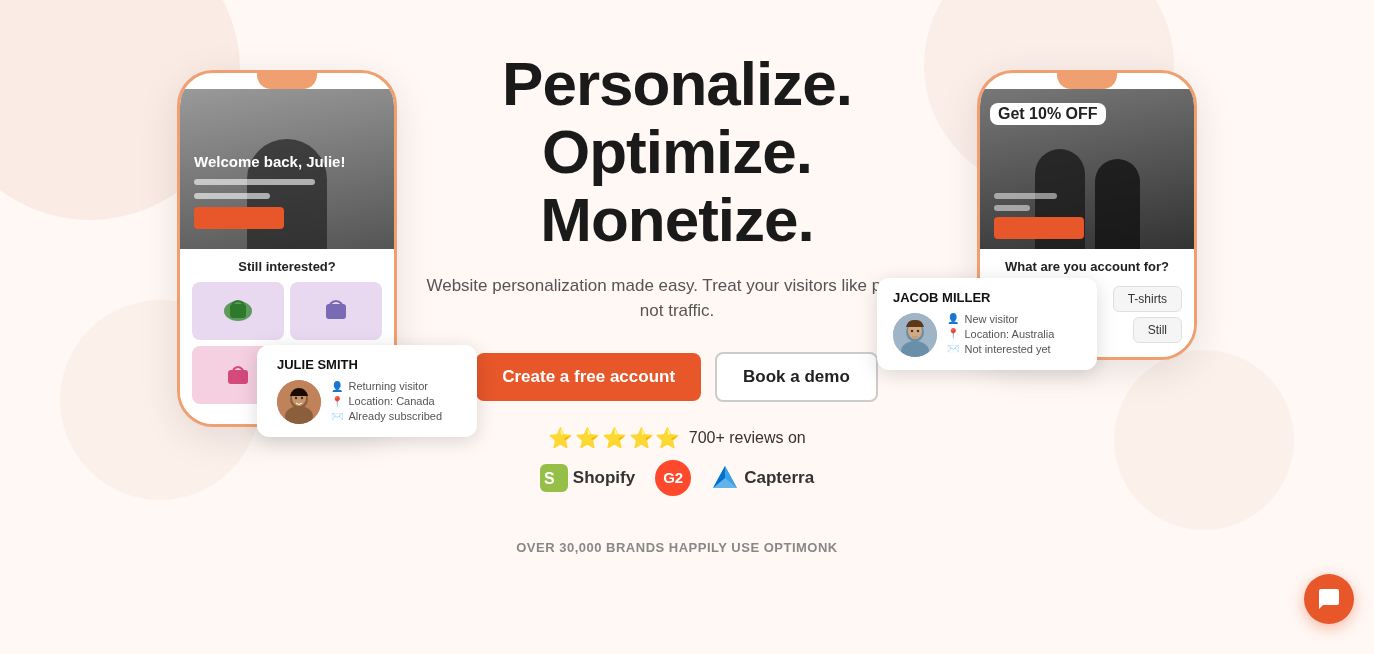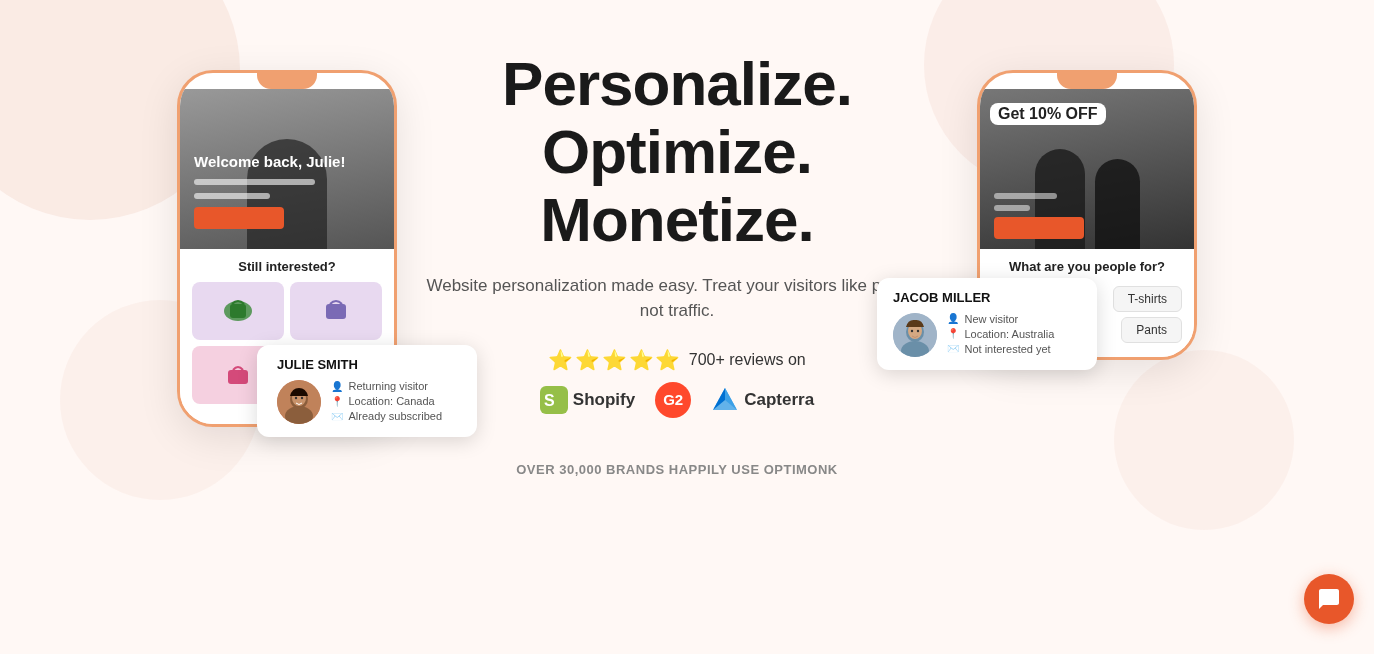--- a/index.html
+++ b/index.html
@@ -510,20 +510,24 @@
     </div>
   </div>
 
   <div class="center-col">
     <h1 class="headline">
       <span>Personalize. Optimize.</span><br>
       <span>Monetize.</span>
     </h1>
     <p class="subheadline">Website personalization made easy. Treat your visitors like people, not traffic.</p>
 
+    <div class="cta-row">
+      <button class="btn-primary">Create a free account</button>
+      <button class="btn-secondary">Book a demo</button>
+    </div>
 
     <div class="reviews-row">
       <span class="stars">⭐⭐⭐⭐⭐</span>
       <span class="review-text">700+ reviews on</span>
     </div>
 
     <div class="platforms-row">
 
       <div class="shopify-logo">
         <svg class="shopify-icon" viewBox="0 0 28 28">
@@ -559,24 +563,24 @@
             <div style="width:45px;height:90px;background:#111;border-radius:30px 30px 0 0;opacity:0.8;"></div>
           </div>
           <div class="discount-badge">Get 10% OFF</div>
           <div style="position:absolute;bottom:10px;left:14px;">
             <div class="phone-bar" style="background:rgba(255,255,255,0.5);width:70%;"></div>
             <div class="phone-bar narrow" style="background:rgba(255,255,255,0.5);width:40%;margin-top:6px;"></div>
             <div class="phone-btn-small" style="margin-top:6px;"></div>
           </div>
         </div>
         <div class="phone-bottom-right">
-          <div class="phone-question">What are you people for?</div>
+          <div class="phone-question">What are you account for?</div>
           <div class="phone-options">
             <div class="phone-option-tag">T-shirts</div>
-            <div class="phone-option-tag">Pants</div>
+            <div class="phone-option-tag">Still</div>
           </div>
         </div>
       </div>
 
       <div class="right-user-card">
         <div class="user-card-name">JACOB MILLER</div>
         <div class="user-card-body">
           <div class="user-avatar" style="background:#a0b4c8;">
 
             <svg width="44" height="44" viewBox="0 0 44 44">

